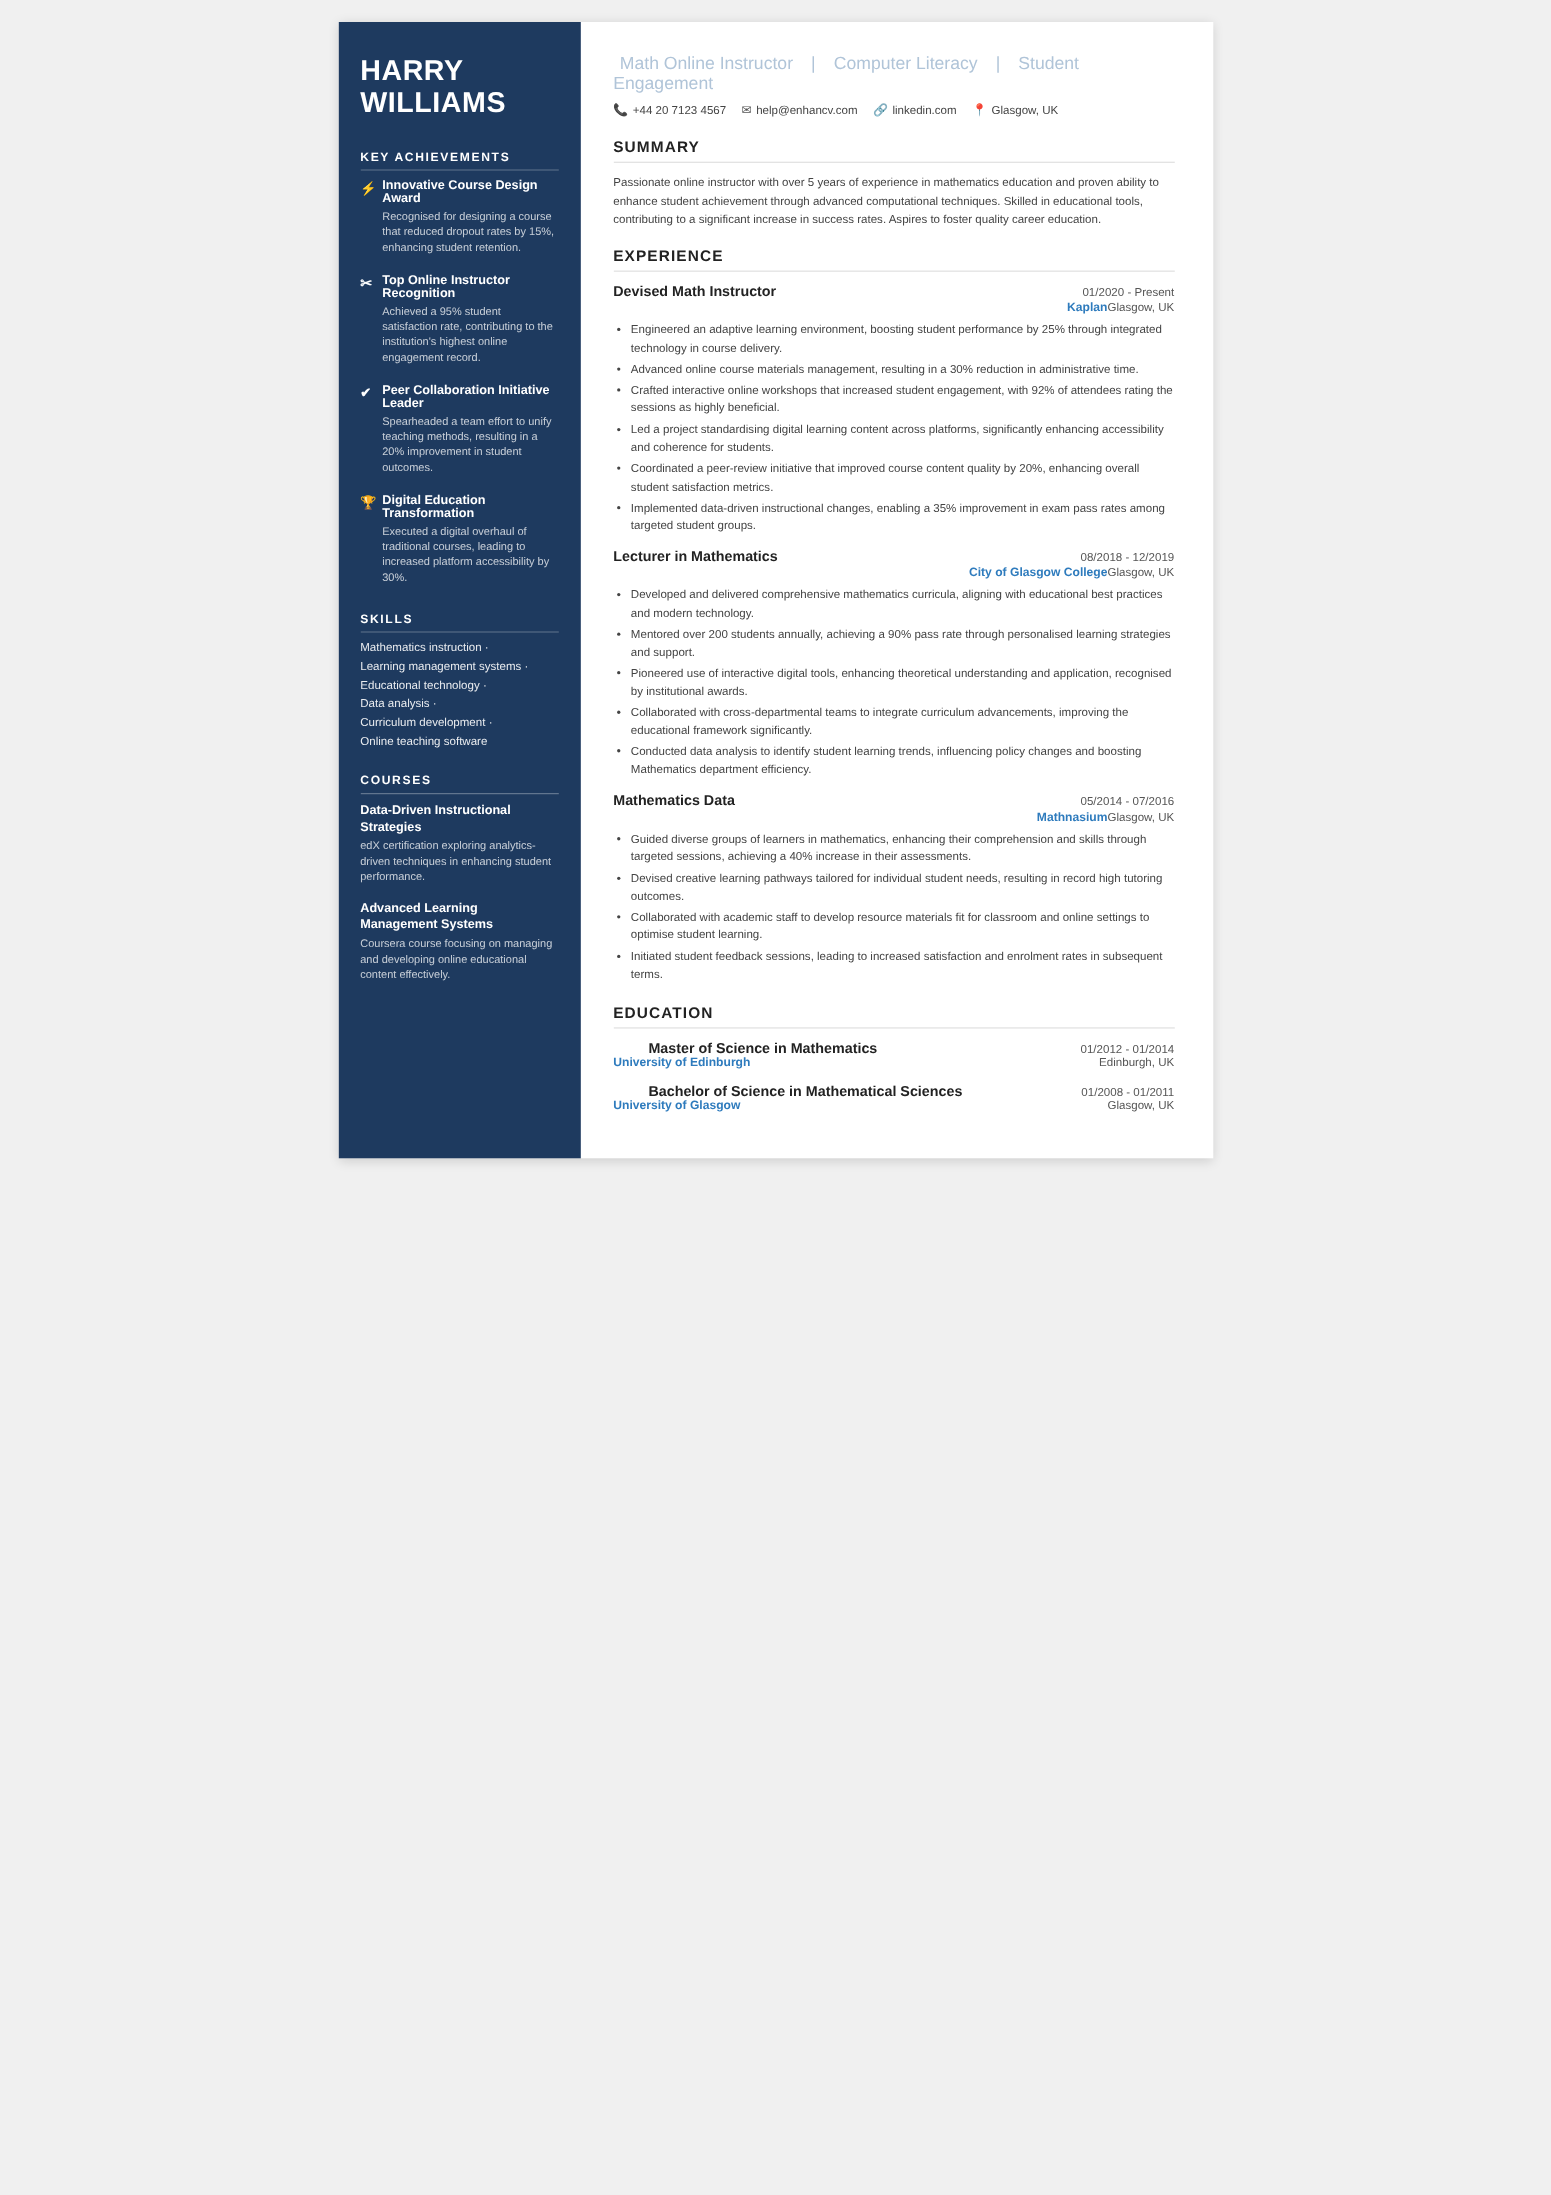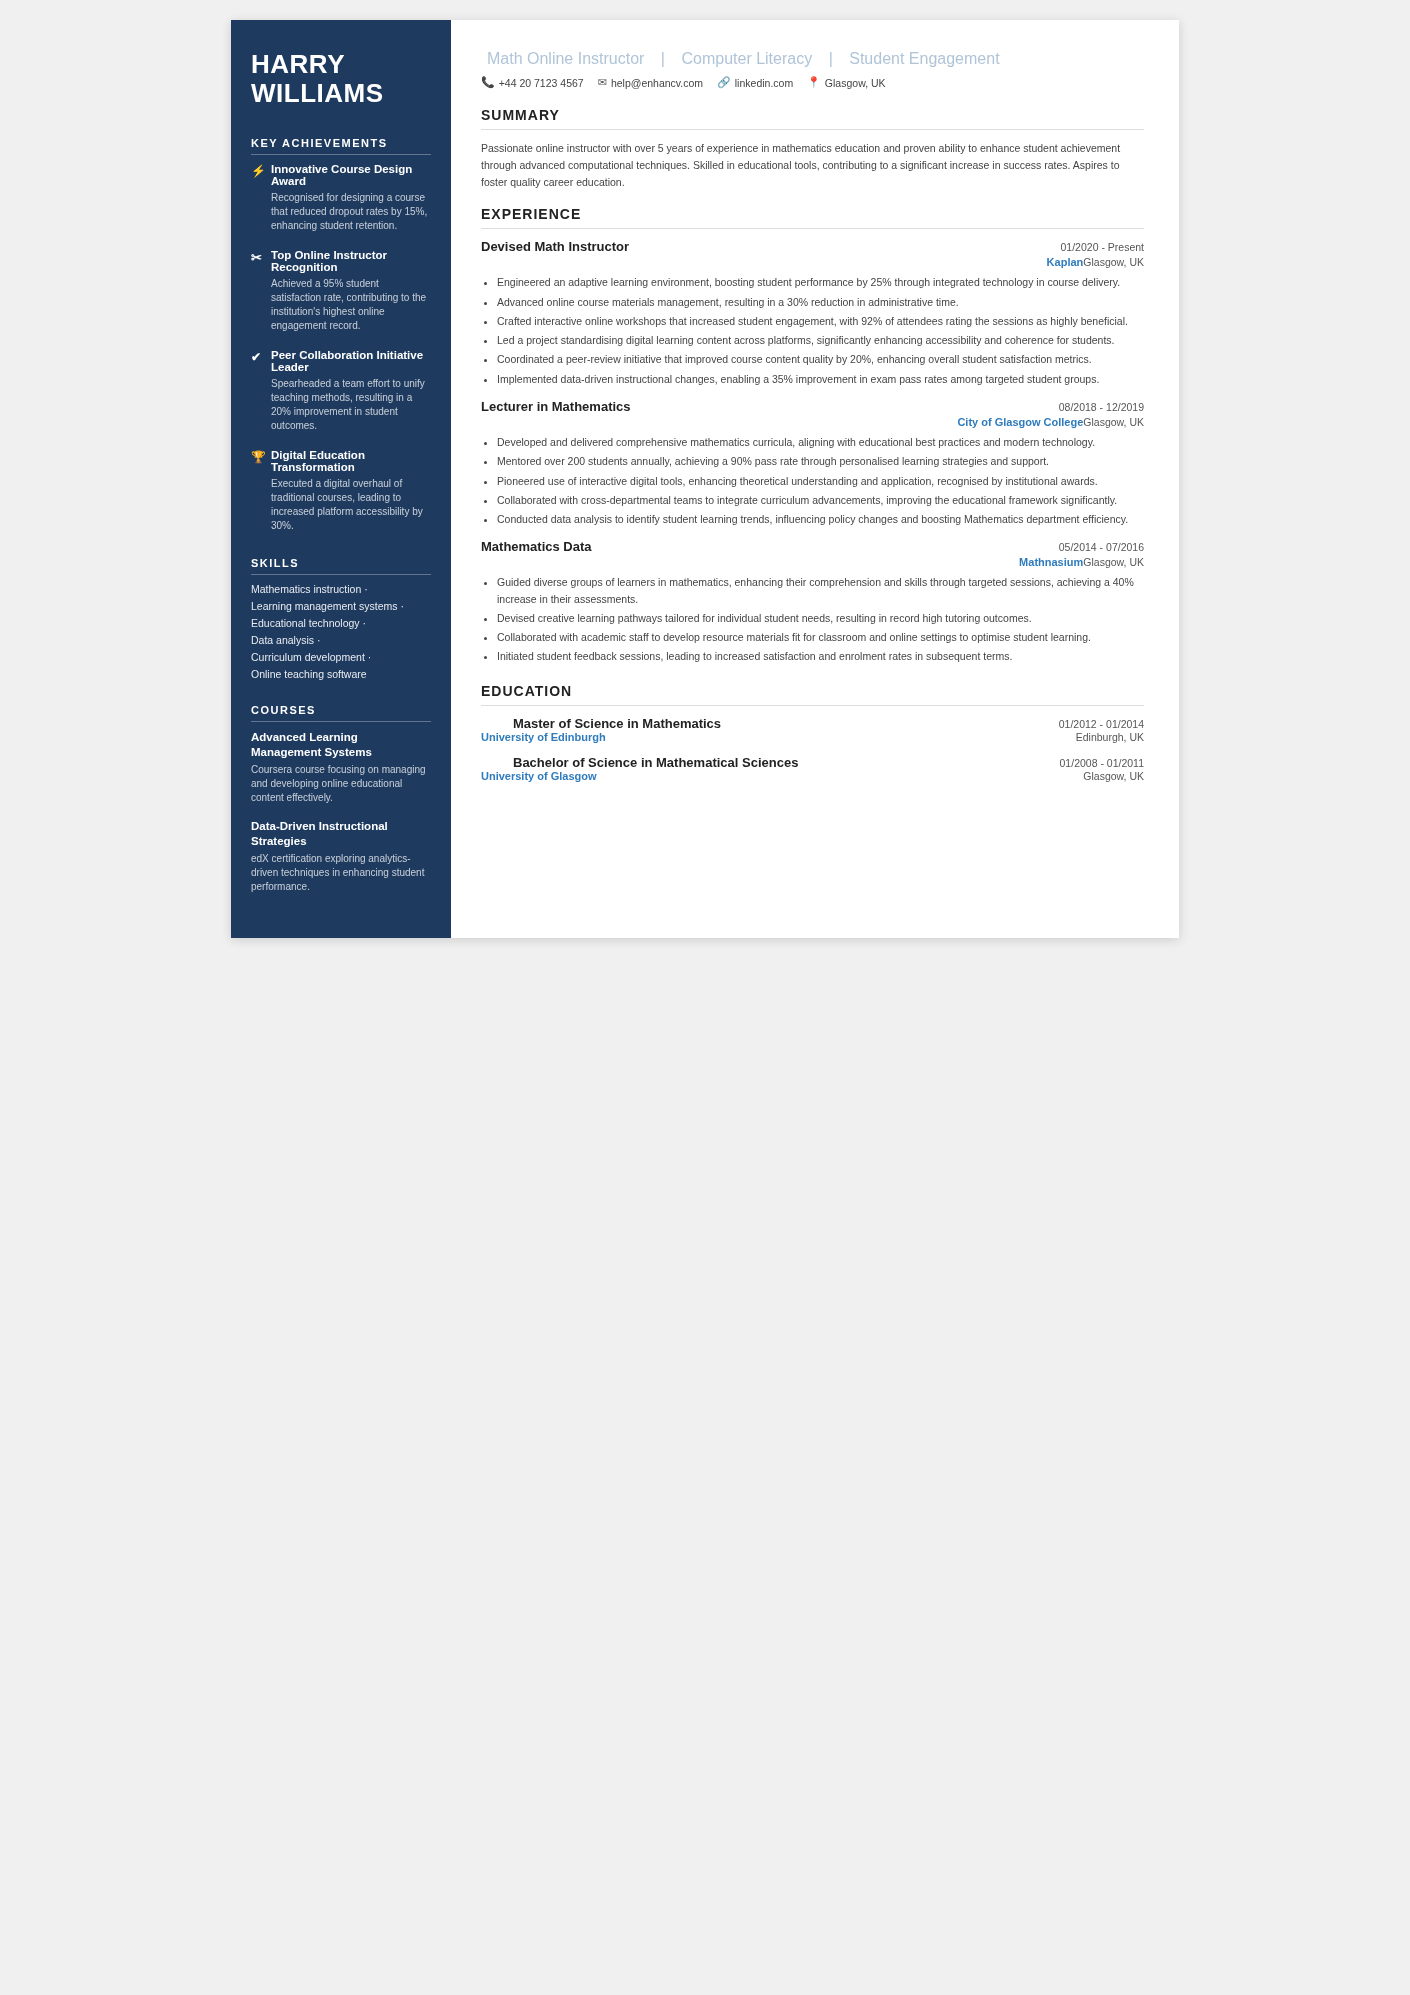--- a/index.html
+++ b/index.html
@@ -228,21 +228,21 @@
       gap: 8px;
     }
     .enhancv-logo {
       display: flex;
       align-items: center;
       gap: 4px;
       color: #555;
       font-size: 11px;
     }
     .resume-wrapper {
-      width: 948px;
+      width: 795px;
       background: #fff;
       box-shadow: 0 2px 10px rgba(0,0,0,0.15);
     }
     .resume-body {
       display: flex;
     }
   </style>
 </head>
 <body>
 
@@ -310,26 +310,26 @@
           <span>Curriculum development ·</span>
         </div>
         <div class="skill-item">
           <span>Online teaching software</span>
         </div>
       </div>
 
       <div class="sidebar-section-title">COURSES</div>
       <div>
         <div class="course-item">
+          <div class="course-title">Data-Driven Instructional Strategies</div>
+          <div class="course-desc">edX certification exploring analytics-driven techniques in enhancing student performance.</div>
+        </div>
+        <div class="course-item">
           <div class="course-title">Advanced Learning Management Systems</div>
           <div class="course-desc">Coursera course focusing on managing and developing online educational content effectively.</div>
-        </div>
-        <div class="course-item">
-          <div class="course-title">Data-Driven Instructional Strategies</div>
-          <div class="course-desc">edX certification exploring analytics-driven techniques in enhancing student performance.</div>
         </div>
       </div>
     </div>
 
     <div class="main">
       <div class="main-header">
         <div class="roles-title">
           <span>Math Online Instructor</span>
           <span> | </span>
           <span>Computer Literacy</span>

